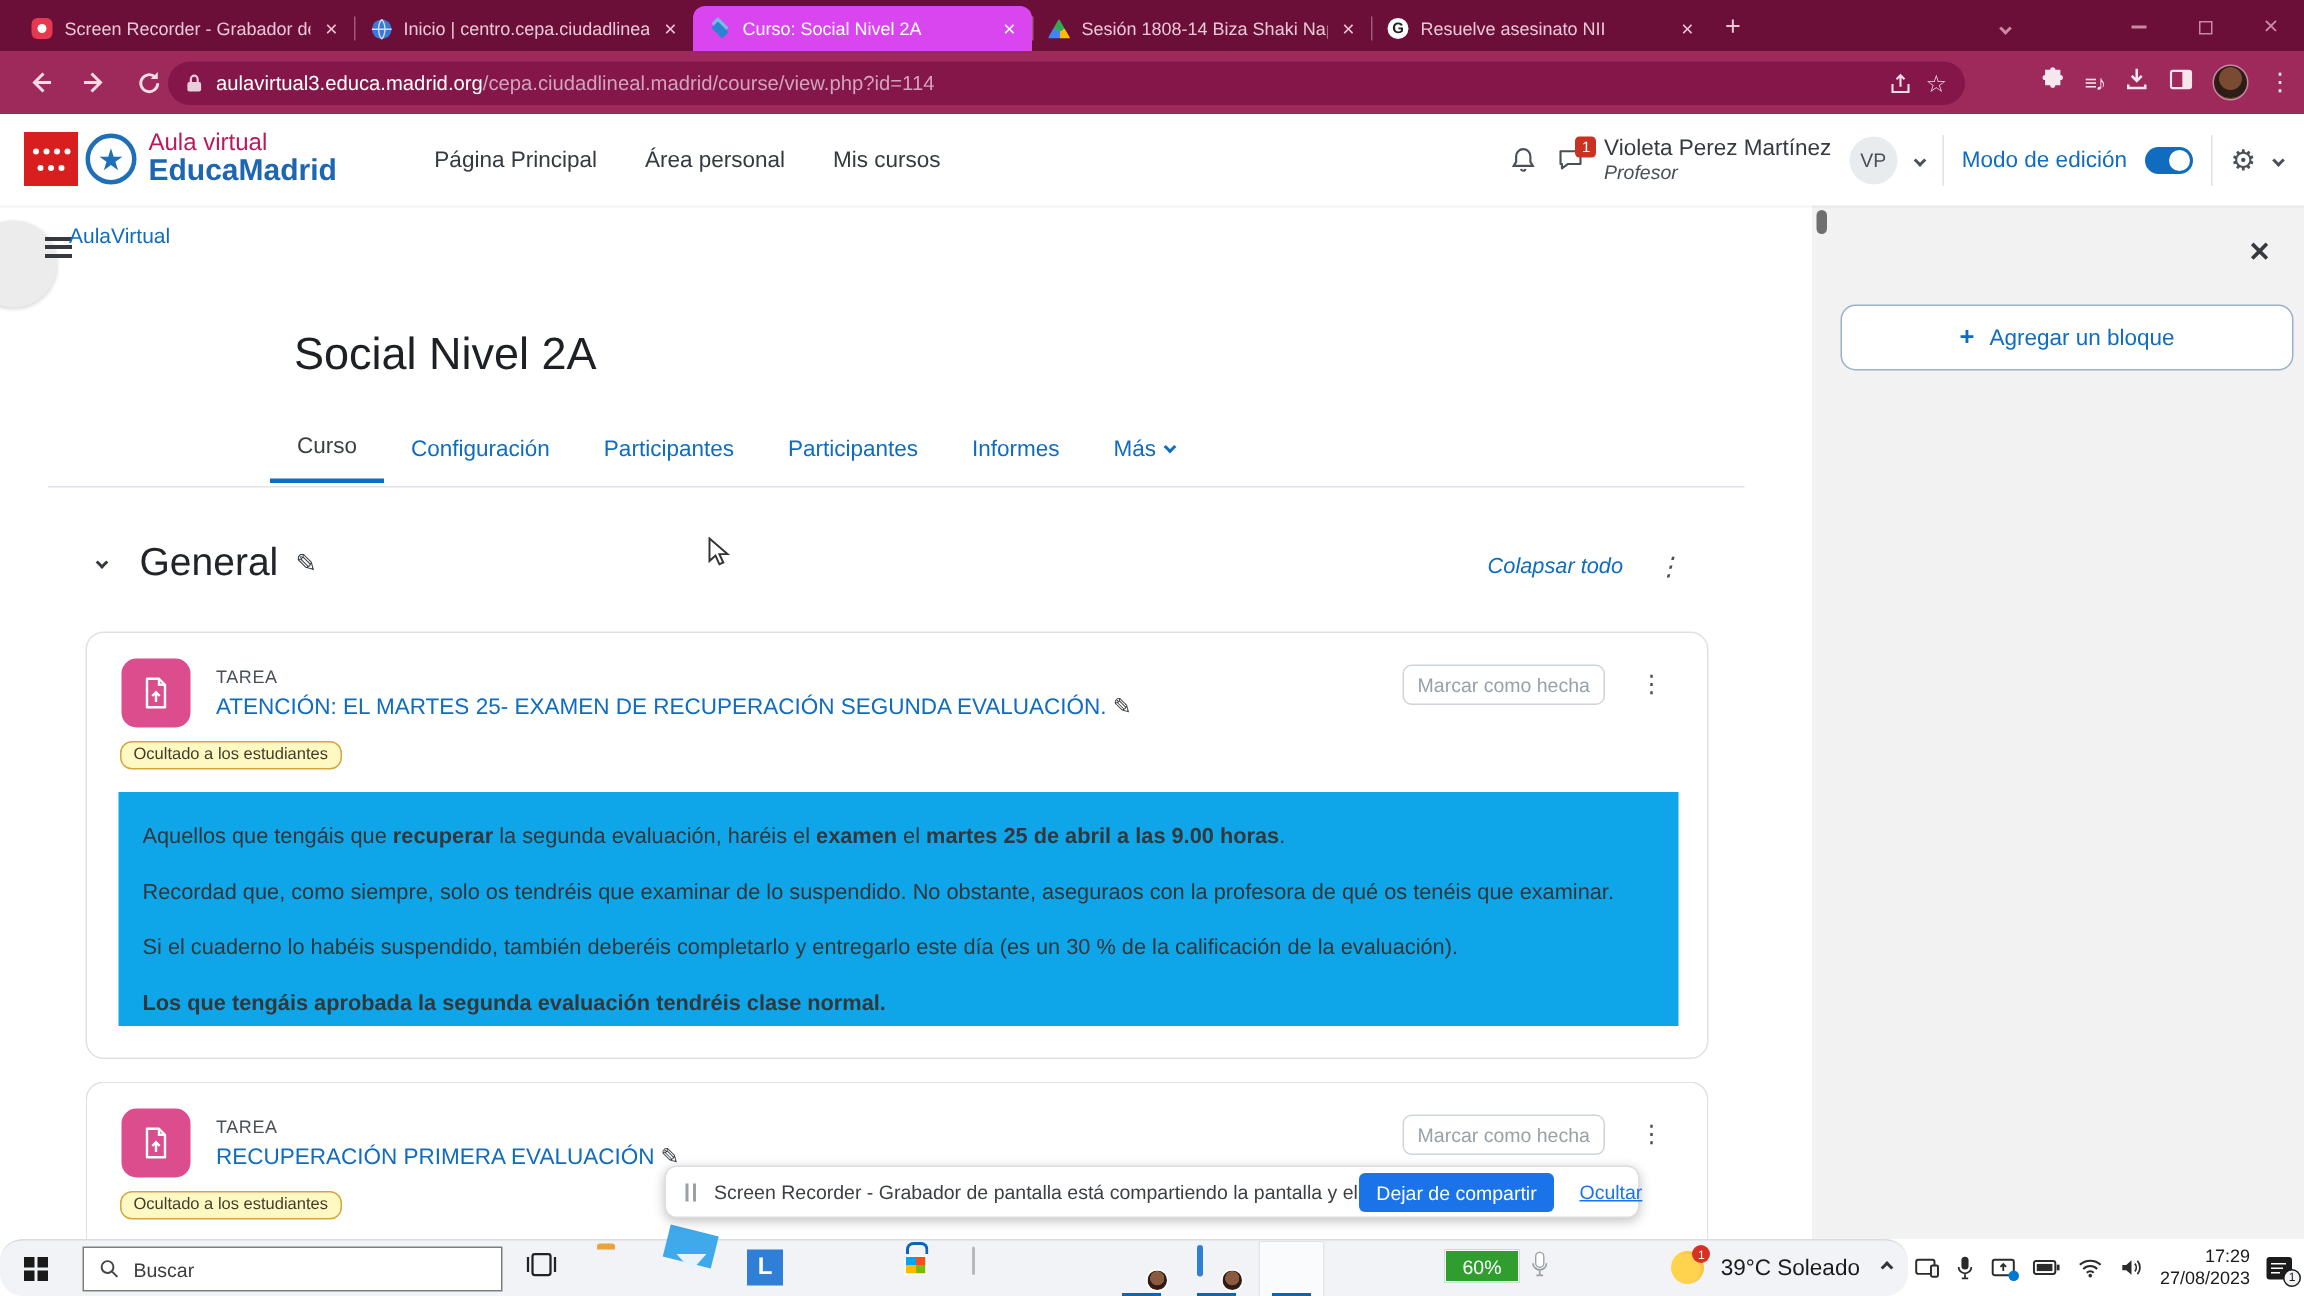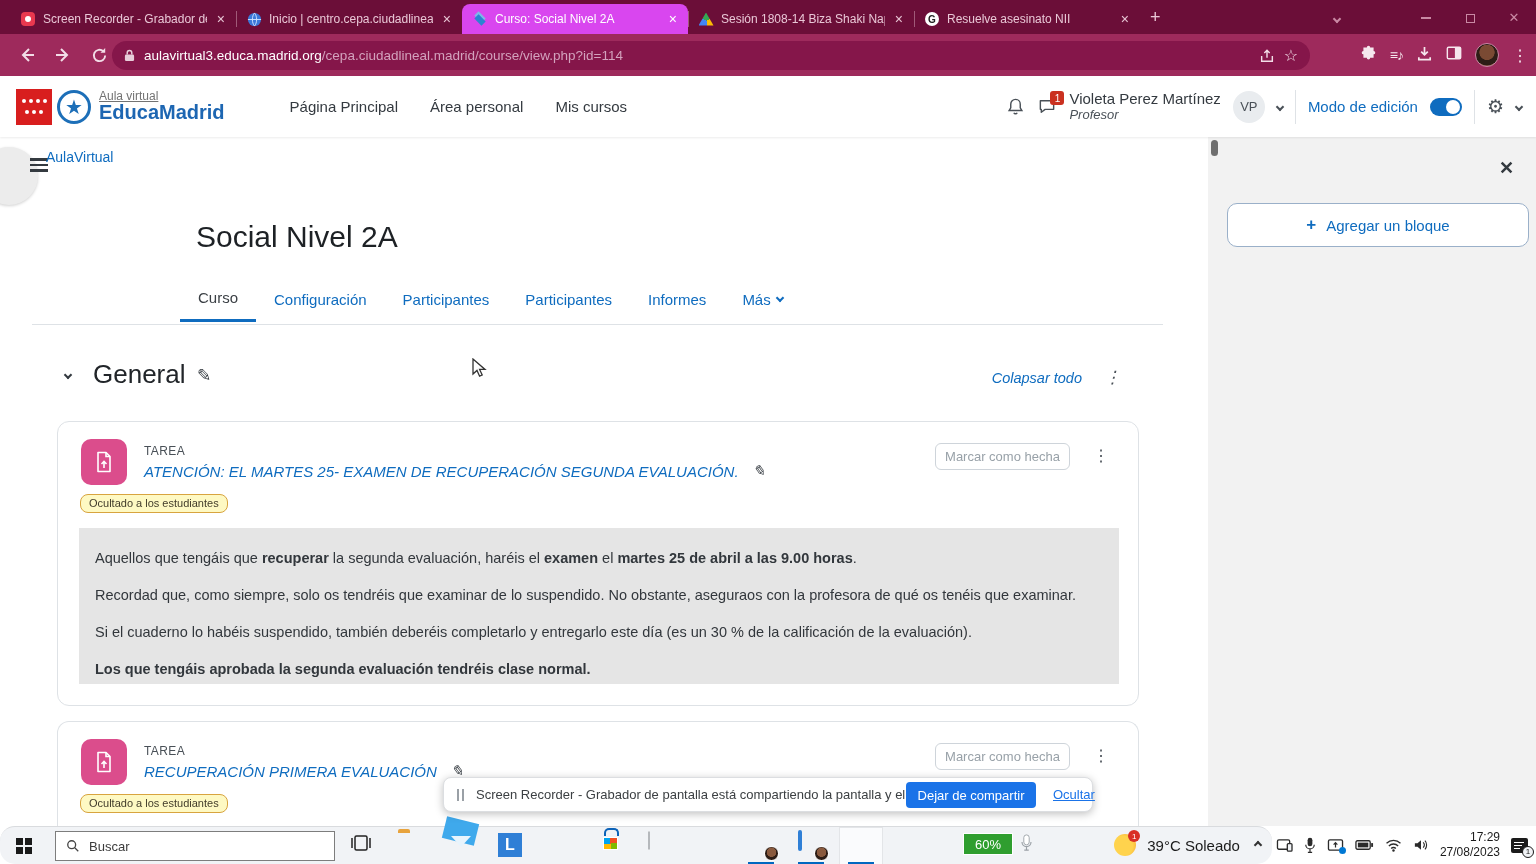--- a/index.html
+++ b/index.html
@@ -46,21 +46,21 @@
   .fav-gen { width:14px; height:14px; border-radius:50%; background:#fff; color:#222; font-size:10px; font-weight:bold; display:flex; align-items:center; justify-content:center; }
 
   
   .siteheader { position:absolute; top:76px; left:0; width:1536px; height:61px; background:#fff; box-shadow:0 1px 2px rgba(0,0,0,.08); display:flex; align-items:center; z-index:5; }
   .brand { display:flex; align-items:center; gap:5px; margin-left:16px; }
   .flag { width:36px; height:36px; background:#d81e1e; display:grid; grid-template-rows:1fr 1fr; align-items:center; justify-items:center; padding:7px 5px; }
   .flag .row { display:flex; gap:3px; }
   .flag .dot { width:4px; height:4px; border-radius:50%; background:#fff; }
   .emblem { width:34px; height:34px; border:3px solid #1d6fb8; border-radius:50%; color:#1d6fb8; font-size:20px; display:flex; align-items:center; justify-content:center; }
   .brandtext { line-height:1.05; margin-left:3px; }
-  .brandtext .l1 { color:#737373; font-size:12px;text-decoration:underline; }
+  .brandtext .l1 { color:#be185d; font-size:16px; }
   .brandtext .l2 { color:#1d66b2; font-size:20px; font-weight:bold; }
   .primary-nav { display:flex; gap:32px; margin-left:65px; font-size:15px; color:#343a40; }
   .hdr-right { position:absolute; right:14px; display:flex; align-items:center; gap:12px; }
   .icon-slate { color:#495057; display:flex; align-items:center; }
   .msg-wrap { position:relative; }
   .msg-badge { position:absolute; top:-6px; right:-7px; min-width:14px; height:14px; background:#ca3120; color:#fff; font-size:10px; border-radius:3px; display:flex; align-items:center; justify-content:center; padding:0 2px; }
   .who { line-height:1.15; }
   .who .nm { font-size:15px; color:#343a40; }
   .who .rl { font-size:13px; font-style:italic; color:#495057; }
   .vp { width:32px; height:32px; border-radius:50%; background:#e9ecef; color:#495057; font-size:13px; display:flex; align-items:center; justify-content:center; }
@@ -86,26 +86,26 @@
   .sec-pencil { position:absolute; left:140px; top:6px; color:#343a40; font-size:17px; }
   .sec-right { position:absolute; right:18px; top:8px; display:flex; align-items:center; gap:22px;font-style:italic; }
   .link-blue { color:#0f6cbf; font-size:14.5px; }
   .kebab-dark { color:#495057; font-size:17px; }
 
   .card { position:absolute; left:57px; width:1082px; background:#fff; border:1px solid #dee2e6; border-radius:12px; }
   .card1 { top:284px; height:285px; }
   .card2 { top:584px; height:105px; border-bottom:none; border-radius:12px 12px 0 0; }
   .act-icon { position:absolute; left:23px; top:17px; width:46px; height:46px; border-radius:10px; background:#db4d8c; display:flex; align-items:center; justify-content:center; }
   .act-type { position:absolute; left:86px; top:22px; font-size:12px; color:#495057; letter-spacing:.4px; }
-  .act-title { position:absolute; left:86px; top:40px; font-size:15px; color:#0f6cbf; display:flex; gap:14px; align-items:center;font-style:italic; }
+  .act-title { position:absolute; left:86px; top:40px; font-size:15px; color:#0f6cbf; display:flex; gap:4px; align-items:center; }
   .act-title .pencil { color:#343a40; font-size:15px; }
   .hid-badge { position:absolute; left:22px; top:72px; background:#fef9c3; border:1px solid #d8a43f; color:#423c2a; font-size:11px; padding:2px 8px 3px; border-radius:8px; }
   .mark-done { position:absolute; left:877px; top:21px; width:135px; height:27px; border:1px solid #ced4da; border-radius:6px; background:#fff; color:#98a1a8; font-size:13px; display:flex; align-items:center; justify-content:center; }
   .act-kebab { position:absolute; left:1035px; top:24px; color:#495057; font-size:16px; }
-  .descbox { position:absolute; left:21px; top:106px; width:1040px; height:156px; background:#e5e5e5; padding:22px 16px 0; }
+  .descbox { position:absolute; left:21px; top:106px; width:1040px; height:156px; background:#0ea5e9; padding:22px 16px 0; }
   .descbox p { font-size:14.5px; color:#32373c; margin-bottom:21px; }
 
   
   .toast { position:absolute; left:443px; top:640px; width:650px; height:35px; background:#fff; border:1px solid #dcdee1; border-radius:8px; box-shadow:0 2px 8px rgba(0,0,0,.25); display:flex; align-items:center; z-index:30; }
   .grip { display:flex; gap:3px; margin-left:13px; }
   .grip i { width:2px; height:12px; background:#9aa0a6; }
   .toast-text { margin-left:12px; font-size:13px; color:#3c4043; }
   .stop-share { position:absolute; left:462px; top:4px; width:130px; height:26px; background:#1a73e8; border-radius:4px; color:#fff; font-size:13px; display:flex; align-items:center; justify-content:center; }
   .hide-link { position:absolute; left:609px; top:9px; font-size:13px; color:#1a73e8; text-decoration:underline; }
 

